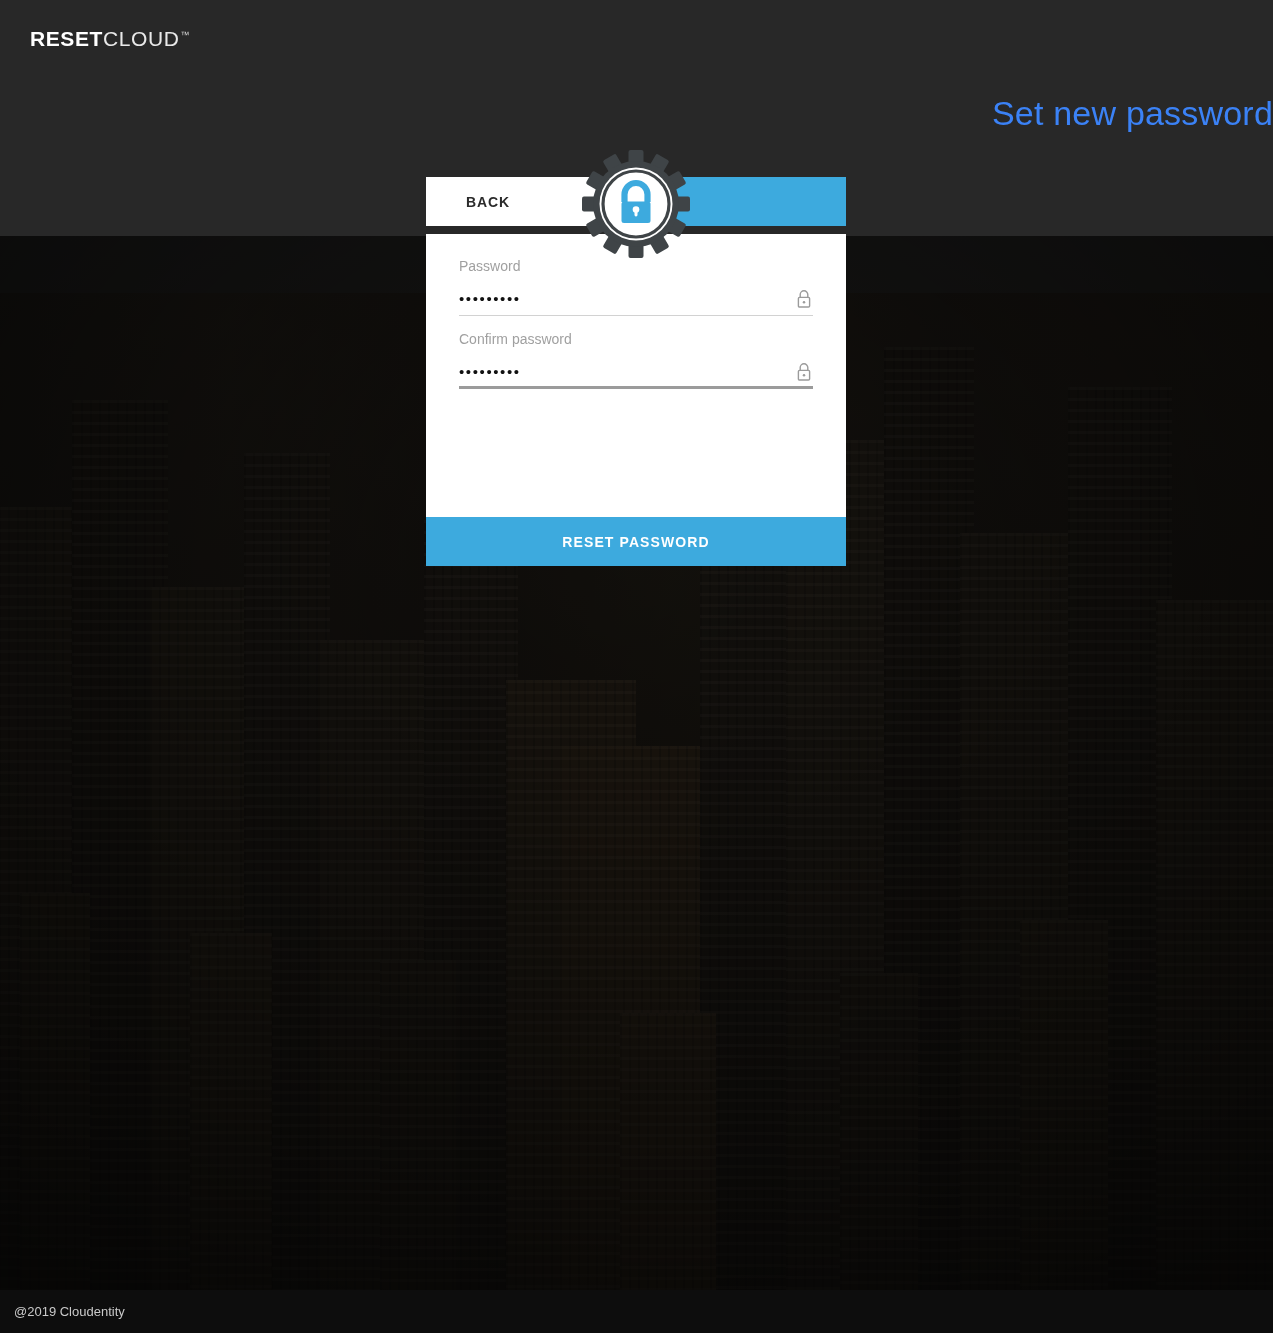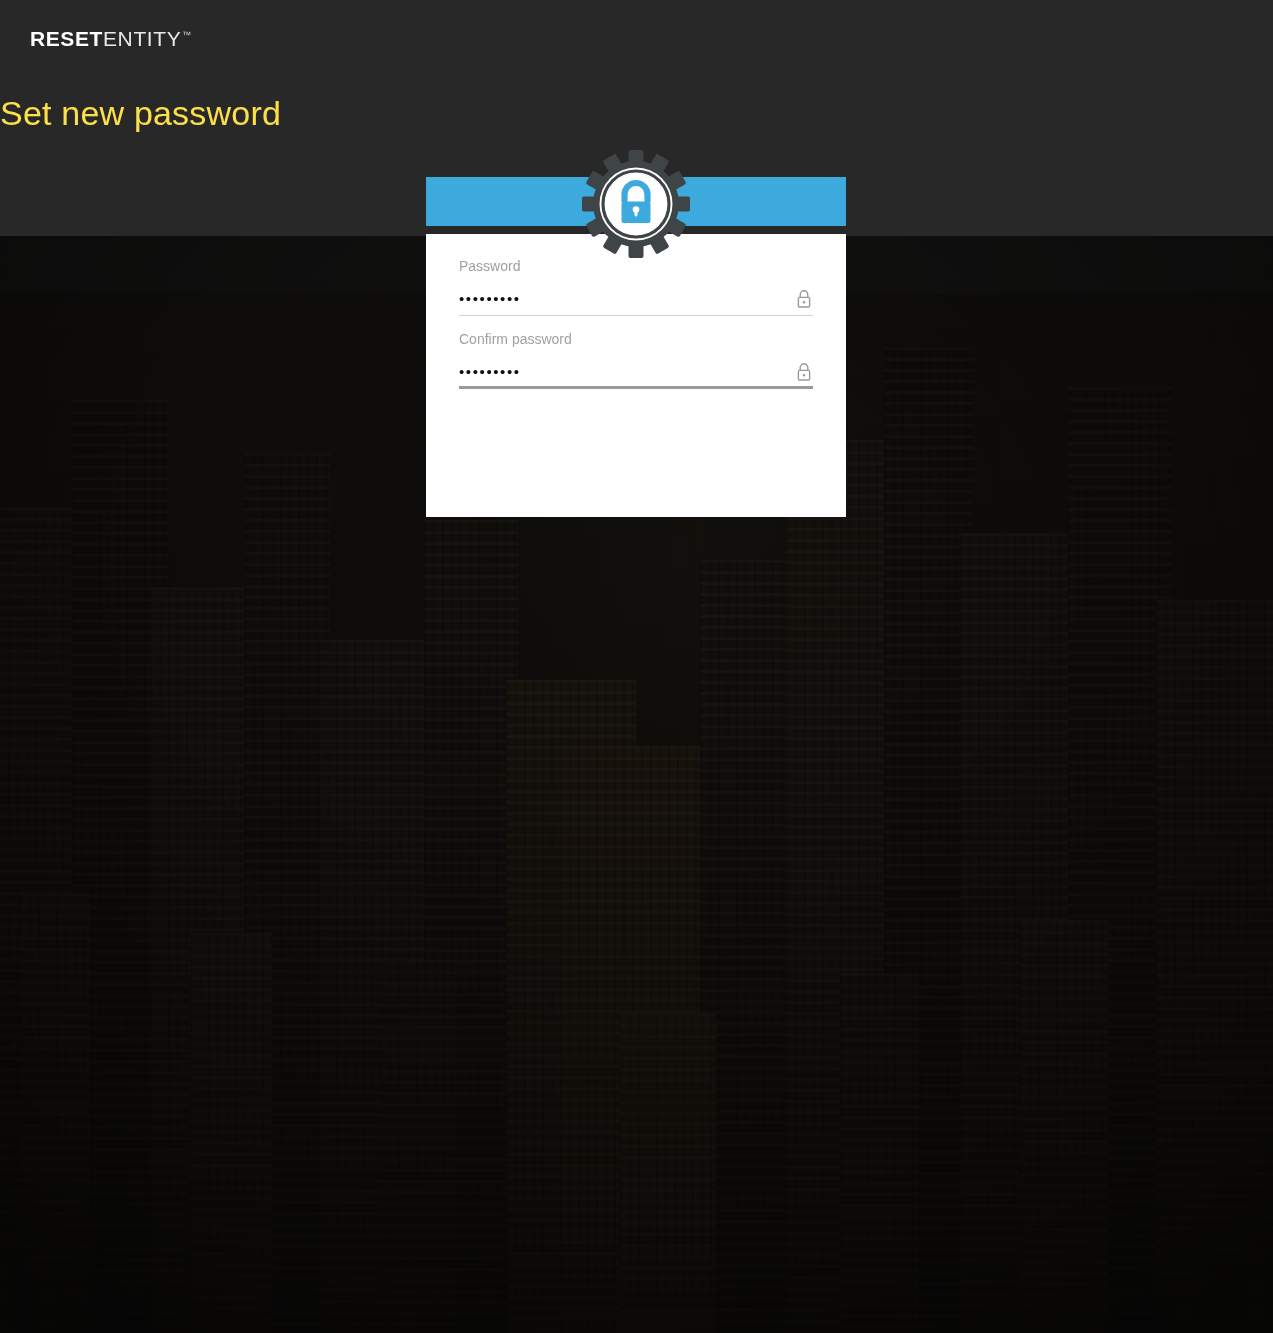--- a/index.html
+++ b/index.html
@@ -104,25 +104,25 @@
     color: #d8d8d8;
     margin-left: 1px;
   }
 
   
   .page-title {
     position: absolute;
     top: 93px;
     left: 0;
     width: 100%;
-    text-align: left;
+    text-align: right;
     z-index: 20;
     font-size: 34px;
     font-weight: 300;
-    color: #fde047;
+    color: #3b82f6;
     letter-spacing: 0.2px;
     line-height: 1.2;
   }
 
   
   .card {
     position: absolute;
     left: 426px;
     top: 177px;
     width: 420px;
@@ -271,29 +271,32 @@
     <div class="blk" style="left:1020px; width:88px;  height:31%;  background:#302718;"></div>
 
     <div class="bg-vignette"></div>
     <div class="bg-dim"></div>
   </div>
 
   <div class="top-band"></div>
 
   <div class="header">
     <div class="logo">
-      <span class="lg-bold">RESET</span><span class="lg-light">ENTITY</span><span class="lg-tm">™</span>
+      <span class="lg-bold">RESET</span><span class="lg-light">CLOUD</span><span class="lg-tm">™</span>
     </div>
   </div>
 
   <div class="page-title">Set new password</div>
 
   <div class="card">
 
     <div class="tabbar">
+      <div class="tab-left">
+        <span class="tab-label">BACK</span>
+      </div>
       <div class="tab-right"></div>
     </div>
 
     <div class="card-gap"></div>
 
     <div class="form-body">
 
       <div class="field">
         <div class="field-label">Password</div>
         <div class="field-row">
@@ -319,20 +322,23 @@
               <rect x="3.4" y="8.4" width="11.2" height="9.6" rx="1.1" fill="none" stroke="#9b9b9b" stroke-width="1.4"></rect>
               <circle cx="9" cy="13.2" r="1.25" fill="#9b9b9b"></circle>
             </svg>
           </span>
           <div class="field-underline"></div>
         </div>
       </div>
 
     </div>
 
+    <div class="card-action">
+      <span class="action-label">RESET PASSWORD</span>
+    </div>
 
     <div class="gear-badge">
       <svg viewBox="0 0 108 108" width="108" height="108" aria-hidden="true">
         <g transform="translate(54,54)">
           <g fill="#3f4447">
             <g>
                 <rect x="-7.5" y="-54" width="15" height="18" rx="2"></rect>
               </g>
             <g transform="rotate(30)">
                 <rect x="-7.5" y="-54" width="15" height="18" rx="2"></rect>
@@ -377,14 +383,17 @@
             <rect x="-14.5" y="-4.5" width="29" height="21.5" rx="2.5" fill="#3daade"></rect>
             <circle cx="0" cy="3.5" r="3.3" fill="#ffffff"></circle>
             <rect x="-1.5" y="3.5" width="3" height="7" rx="1.4" fill="#ffffff"></rect>
           </g>
         </g>
       </svg>
     </div>
 
   </div>
 
+  <div class="footer">
+    <span class="footer-text">@2019 Cloudentity</span>
+  </div>
 
 </div>
 
 </body></html>

